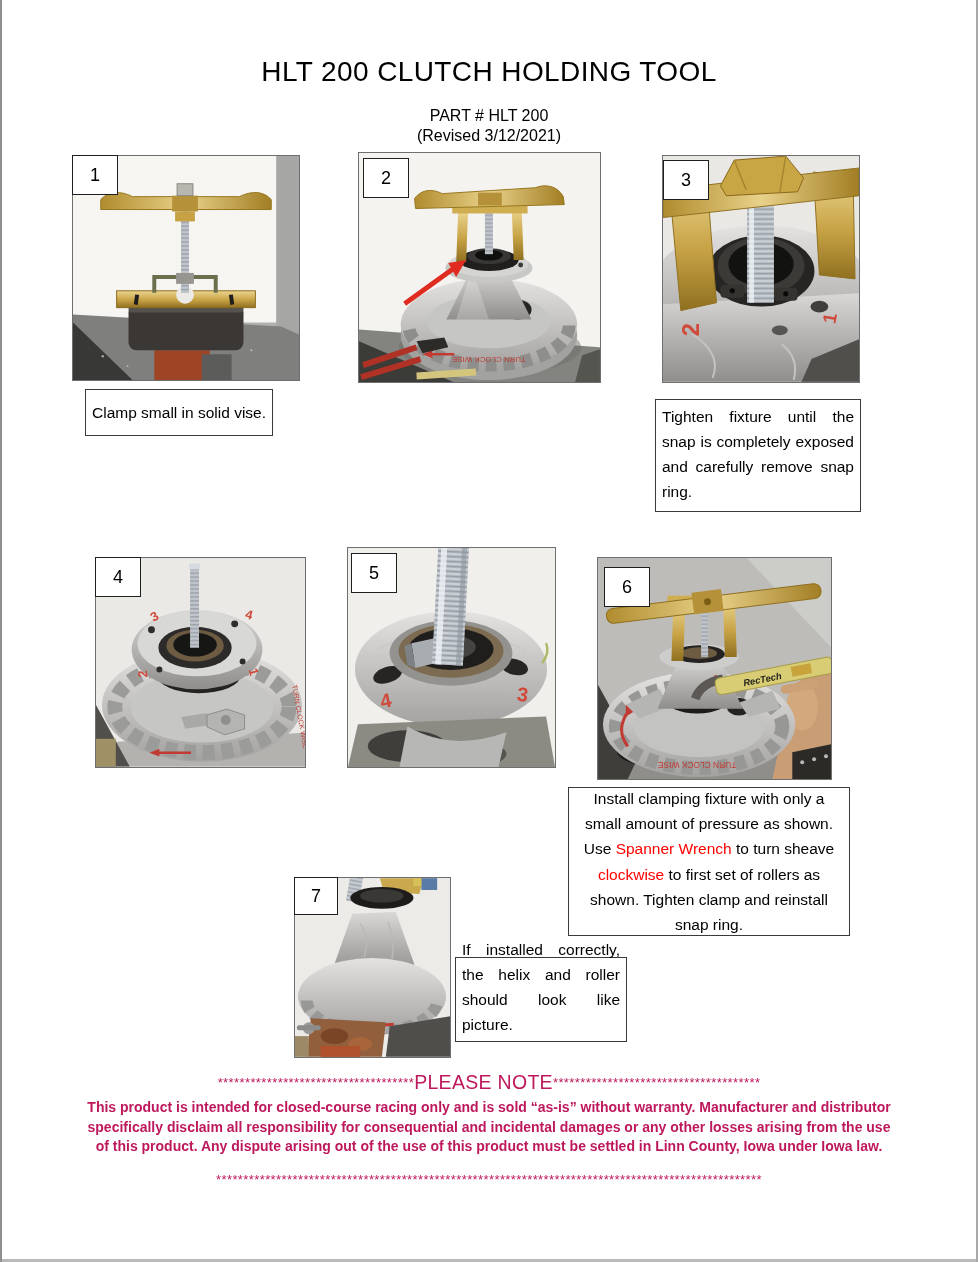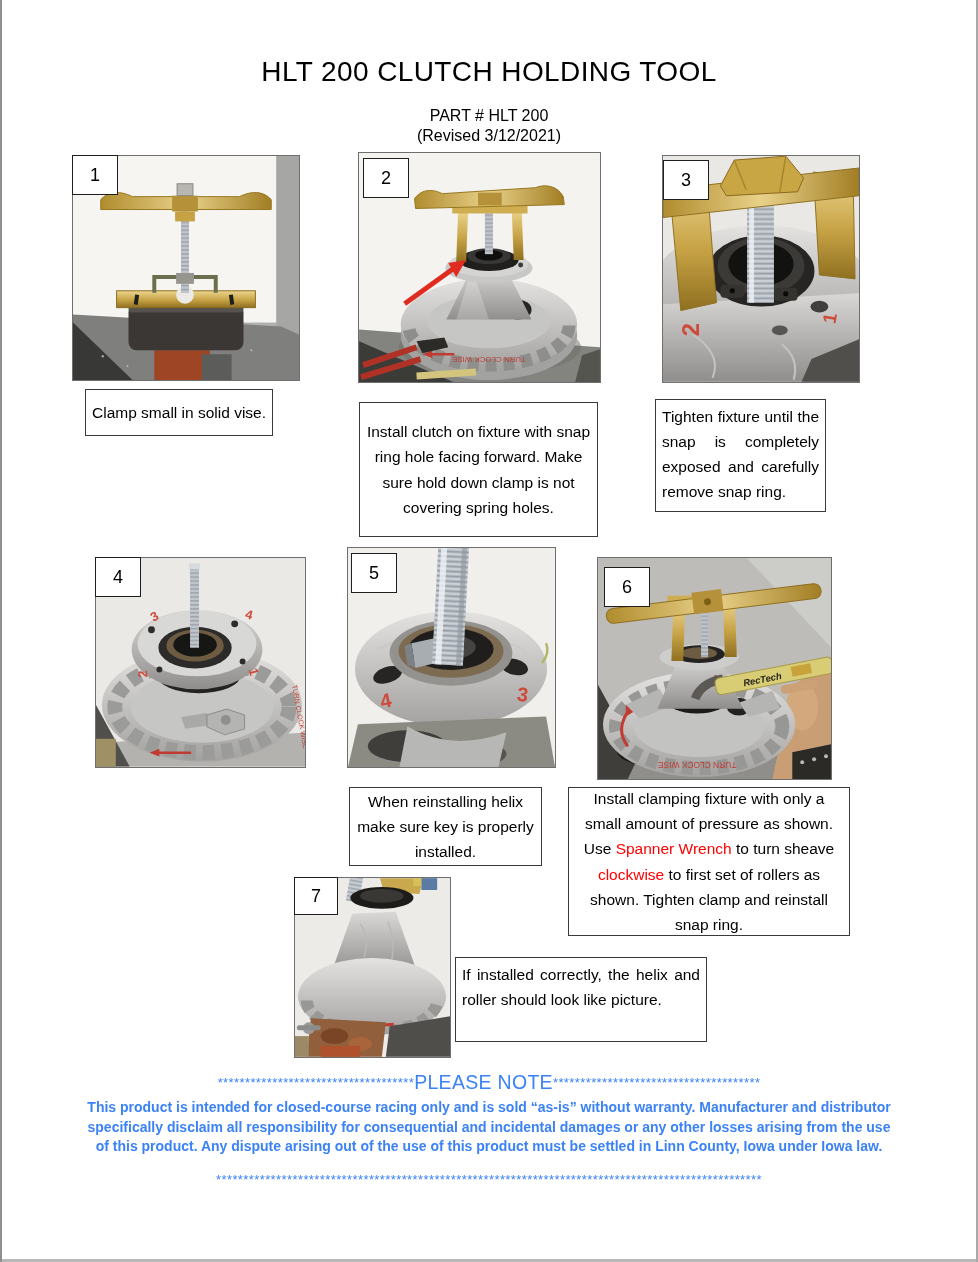--- a/index.html
+++ b/index.html
@@ -22,21 +22,21 @@
   }
   .numbox.small{width:44px;height:38px;}
   .caption{
     position:absolute;background:#fff;border:1px solid #3a3a3a;box-sizing:border-box;
     font-size:15.5px;line-height:1.62;padding:4px 6px;color:#000;
     display:flex;align-items:center;justify-content:center;
   }
   .caption>span{display:block;width:100%;}
   .c-center{text-align:center;}
   .c-just{text-align:justify;}
-  .notice{position:absolute;top:1071px;left:0;width:100%;text-align:center;color:#3b82f6;}
+  .notice{position:absolute;top:1071px;left:0;width:100%;text-align:center;color:#be185d;}
   .notice-head{font-size:13px;line-height:1.2;white-space:nowrap;}
   .note-title{font-size:19.5px;vertical-align:-2px;letter-spacing:.3px;}
   .stars{letter-spacing:.4px;}
   .notice-body{width:818px;margin:4px auto 16px;font-size:14px;font-weight:700;line-height:1.38;}
   .notice-foot{font-size:13px;margin-top:3px;letter-spacing:.4px;}
 </style>
 </head>
 <body>
 
 <div class="page">
@@ -164,23 +164,20 @@
         <line x1="4" y1="214" x2="58" y2="196" stroke="#b03226" stroke-width="6"></line>
         <line x1="2" y1="226" x2="62" y2="208" stroke="#b03226" stroke-width="6"></line>
         <polygon points="58,190 86,186 90,196 64,202" fill="#2c2b28"></polygon>
         <line x1="58" y1="225" x2="118" y2="221" stroke="#d3c57e" stroke-width="7"></line>
       </g>
     </svg>
   </div>
   <div class="numbox" style="left:363px;top:158px">
       <span>2</span>
     </div>
-  <div class="caption c-center" style="left:359px;top:402px;width:239px;height:135px">
-      <span>Install clutch on fixture with snap ring hole facing forward. Make sure hold down clamp is not covering spring holes.</span>
-    </div>
 
   <div class="photo" style="left:662px;top:155px;width:198px;height:228px">
     <svg viewBox="0 0 198 228">
       <rect width="198" height="228" fill="#e9e8e5"></rect>
       <ellipse cx="99" cy="128" rx="108" ry="58" fill="url(#gSilver)"></ellipse>
       <path d="M-9,150 L207,138 L207,228 L-9,228 Z" fill="url(#gSilverV)"></path>
       <path d="M30,180 q30,20 20,44 M120,190 q18,14 12,36" stroke="#c2c2c0" stroke-width="2" fill="none"></path>
       <polygon points="150,205 198,185 198,228 140,228" fill="#504f4c"></polygon>
       <ellipse cx="26" cy="132" rx="9" ry="5" fill="#4a4a48" transform="rotate(-20 26 132)"></ellipse>
       <ellipse cx="158" cy="152" rx="9" ry="6" fill="#403f3d"></ellipse>
@@ -206,21 +203,21 @@
         <polygon points="58,30 72,4 124,0 142,22 136,36 64,40" fill="#c9a644" stroke="#8a681c" stroke-width="1"></polygon>
         <path d="M72,4 L84,34 M124,0 L118,36" stroke="#a5862e" stroke-width="1.5" fill="none"></path>
       </g>
       <text x="36" y="182" font-size="24" font-weight="bold" fill="#cf4a3a" transform="rotate(-90 36 182)">2</text>
       <text x="174" y="170" font-size="19" font-weight="bold" fill="#cf4a3a" transform="rotate(-80 174 170)">1</text>
     </svg>
   </div>
   <div class="numbox" style="left:663px;top:160px">
       <span>3</span>
     </div>
-  <div class="caption c-just" style="left:655px;top:399px;width:171px;height:113px;align-items:flex-start">
+  <div class="caption c-just" style="left:655px;top:399px;width:206px;height:113px;align-items:flex-start">
       <span>Tighten fixture until the snap is completely exposed and carefully remove snap ring.</span>
     </div>
 
   <div class="photo" style="left:95px;top:557px;width:211px;height:211px">
     <svg viewBox="0 0 211 210">
       <rect width="211" height="210" fill="#eae9e6"></rect>
       <path d="M0,186 L211,176 L211,210 L0,210 Z" fill="#b3b2af"></path>
       <polygon points="0,148 34,210 0,210" fill="#514f4b"></polygon>
       <rect x="0" y="182" width="20" height="28" fill="#9f9066"></rect>
       <g>
@@ -288,23 +285,20 @@
       <text x="170" y="154" font-size="20" font-weight="bold" fill="#cf4a3a" transform="rotate(8 170 154)">3</text>
       <path d="M196,116 q8,-10 4,-20" stroke="#b2b86a" stroke-width="2.5" fill="none"></path>
       <path d="M10,178 L200,170 L209,221 L0,221 Z" fill="#8b8b84"></path>
       <ellipse cx="60" cy="200" rx="40" ry="16" fill="#3f3e3a"></ellipse>
       <ellipse cx="130" cy="208" rx="30" ry="12" fill="#55544f"></ellipse>
       <path d="M60,180 q44,26 100,6 l-8,35 L52,221 Z" fill="#b7b7b5"></path>
     </svg>
   </div>
   <div class="numbox" style="left:351px;top:553px">
       <span>5</span>
-    </div>
-  <div class="caption c-center" style="left:349px;top:787px;width:193px;height:79px">
-      <span>When reinstalling helix make sure key is properly installed.</span>
     </div>
 
   <div class="photo" style="left:597px;top:557px;width:235px;height:223px">
     <svg viewBox="0 0 235 223">
       <rect width="235" height="223" fill="#bdbcb9"></rect>
       <polygon points="150,0 235,0 235,90" fill="#ccccc9"></polygon>
       <polygon points="0,128 52,223 0,223" fill="#3f3e3b"></polygon>
       <path d="M40,202 L235,190 L235,223 L30,223 Z" fill="#8f8e8a"></path>
       <path d="M14,168 q14,10 8,22 q-6,10 16,16" stroke="#1d1c1a" stroke-width="4" fill="none"></path>
       <g>
@@ -395,21 +389,21 @@
         <circle cx="14" cy="152" r="6" fill="#9a9a98"></circle>
         <rect x="2" y="149" width="24" height="5" rx="2" fill="#8c8c8a"></rect>
       </g>
       <polygon points="96,150 157,140 157,181 92,181" fill="#504e4b"></polygon>
       <rect x="0" y="160" width="14" height="21" fill="#9c8a66"></rect>
     </svg>
   </div>
   <div class="numbox small" style="left:294px;top:877px">
       <span>7</span>
     </div>
-  <div class="caption c-just" style="left:455px;top:957px;width:252px;height:85px;align-items:flex-start">
+  <div class="caption c-just" style="left:455px;top:957px;width:172px;height:85px;align-items:flex-end">
       <span>If installed correctly, the helix and roller should look like picture.</span>
     </div>
 
   <div class="notice">
     <div class="notice-head">
       <span class="stars">************************************</span><span class="note-title">PLEASE NOTE</span><span class="stars">**************************************</span>
     </div>
     <div class="notice-body">This product is intended for closed-course racing only and is sold “as-is” without warranty. Manufacturer and distributor specifically disclaim all responsibility for consequential and incidental damages or any other losses arising from the use of this product. Any dispute arising out of the use of this product must be settled in Linn County, Iowa under Iowa law.</div>
     <div class="notice-foot stars">****************************************************************************************************</div>
   </div>

